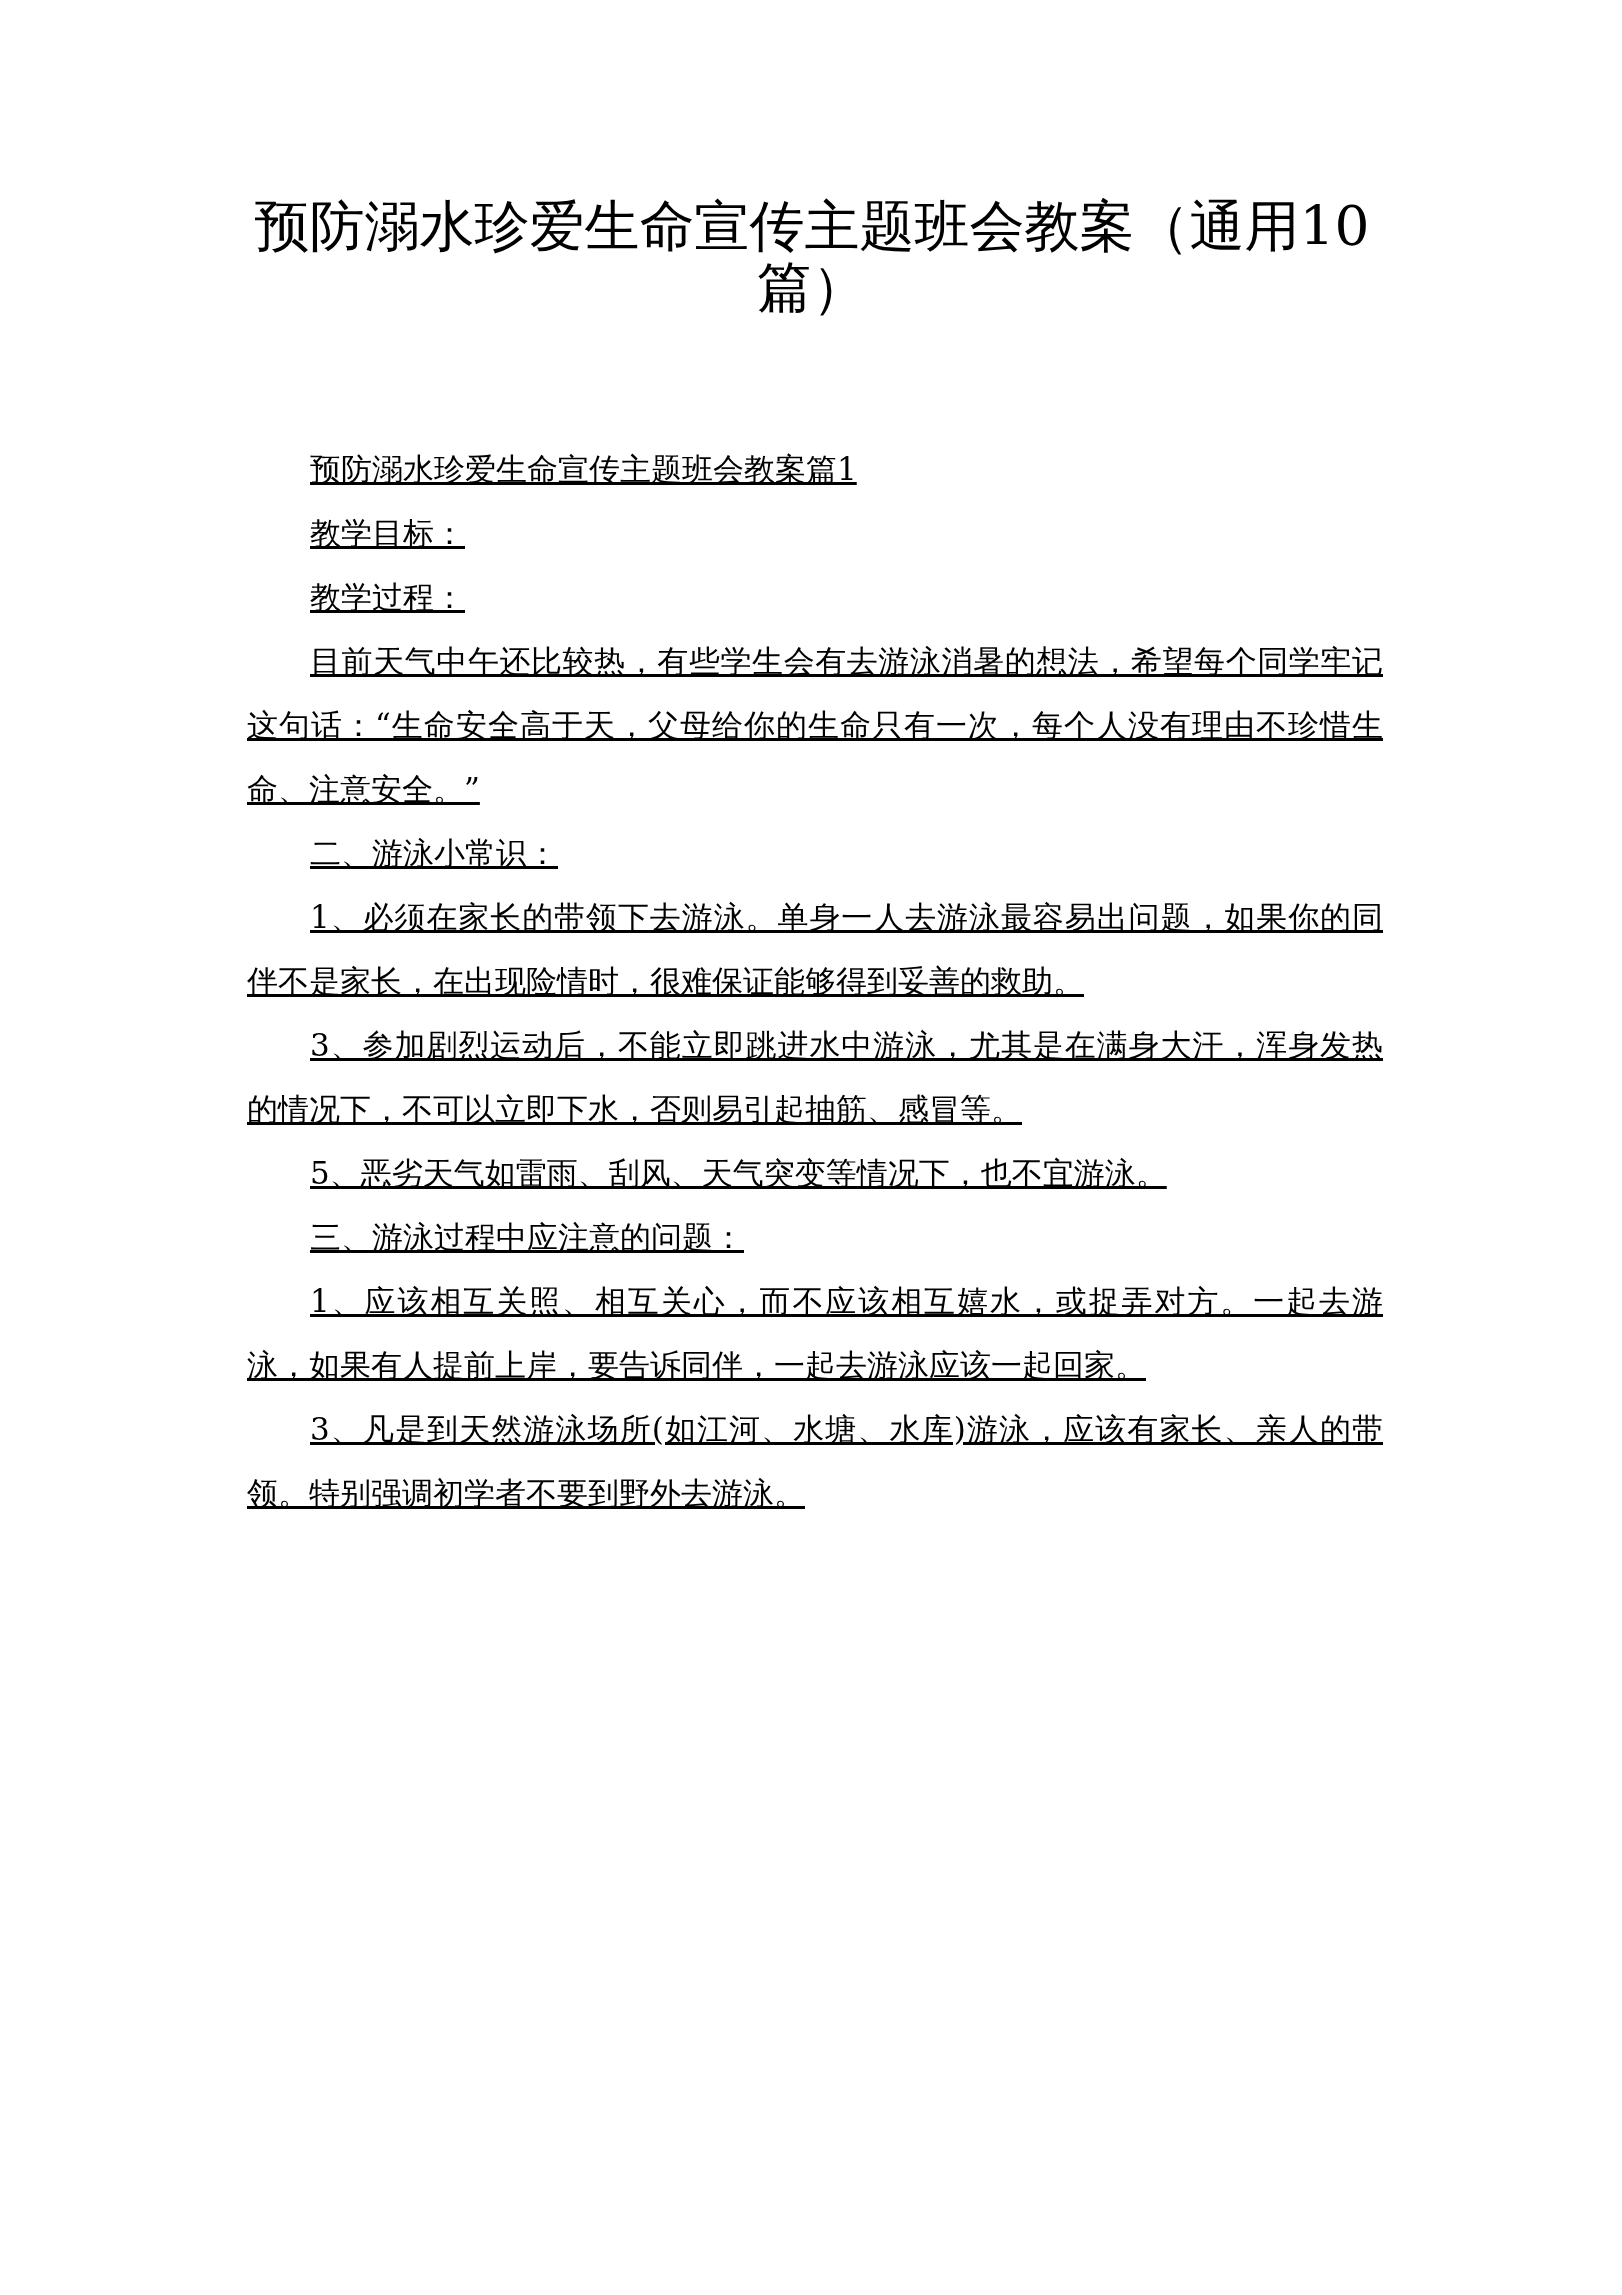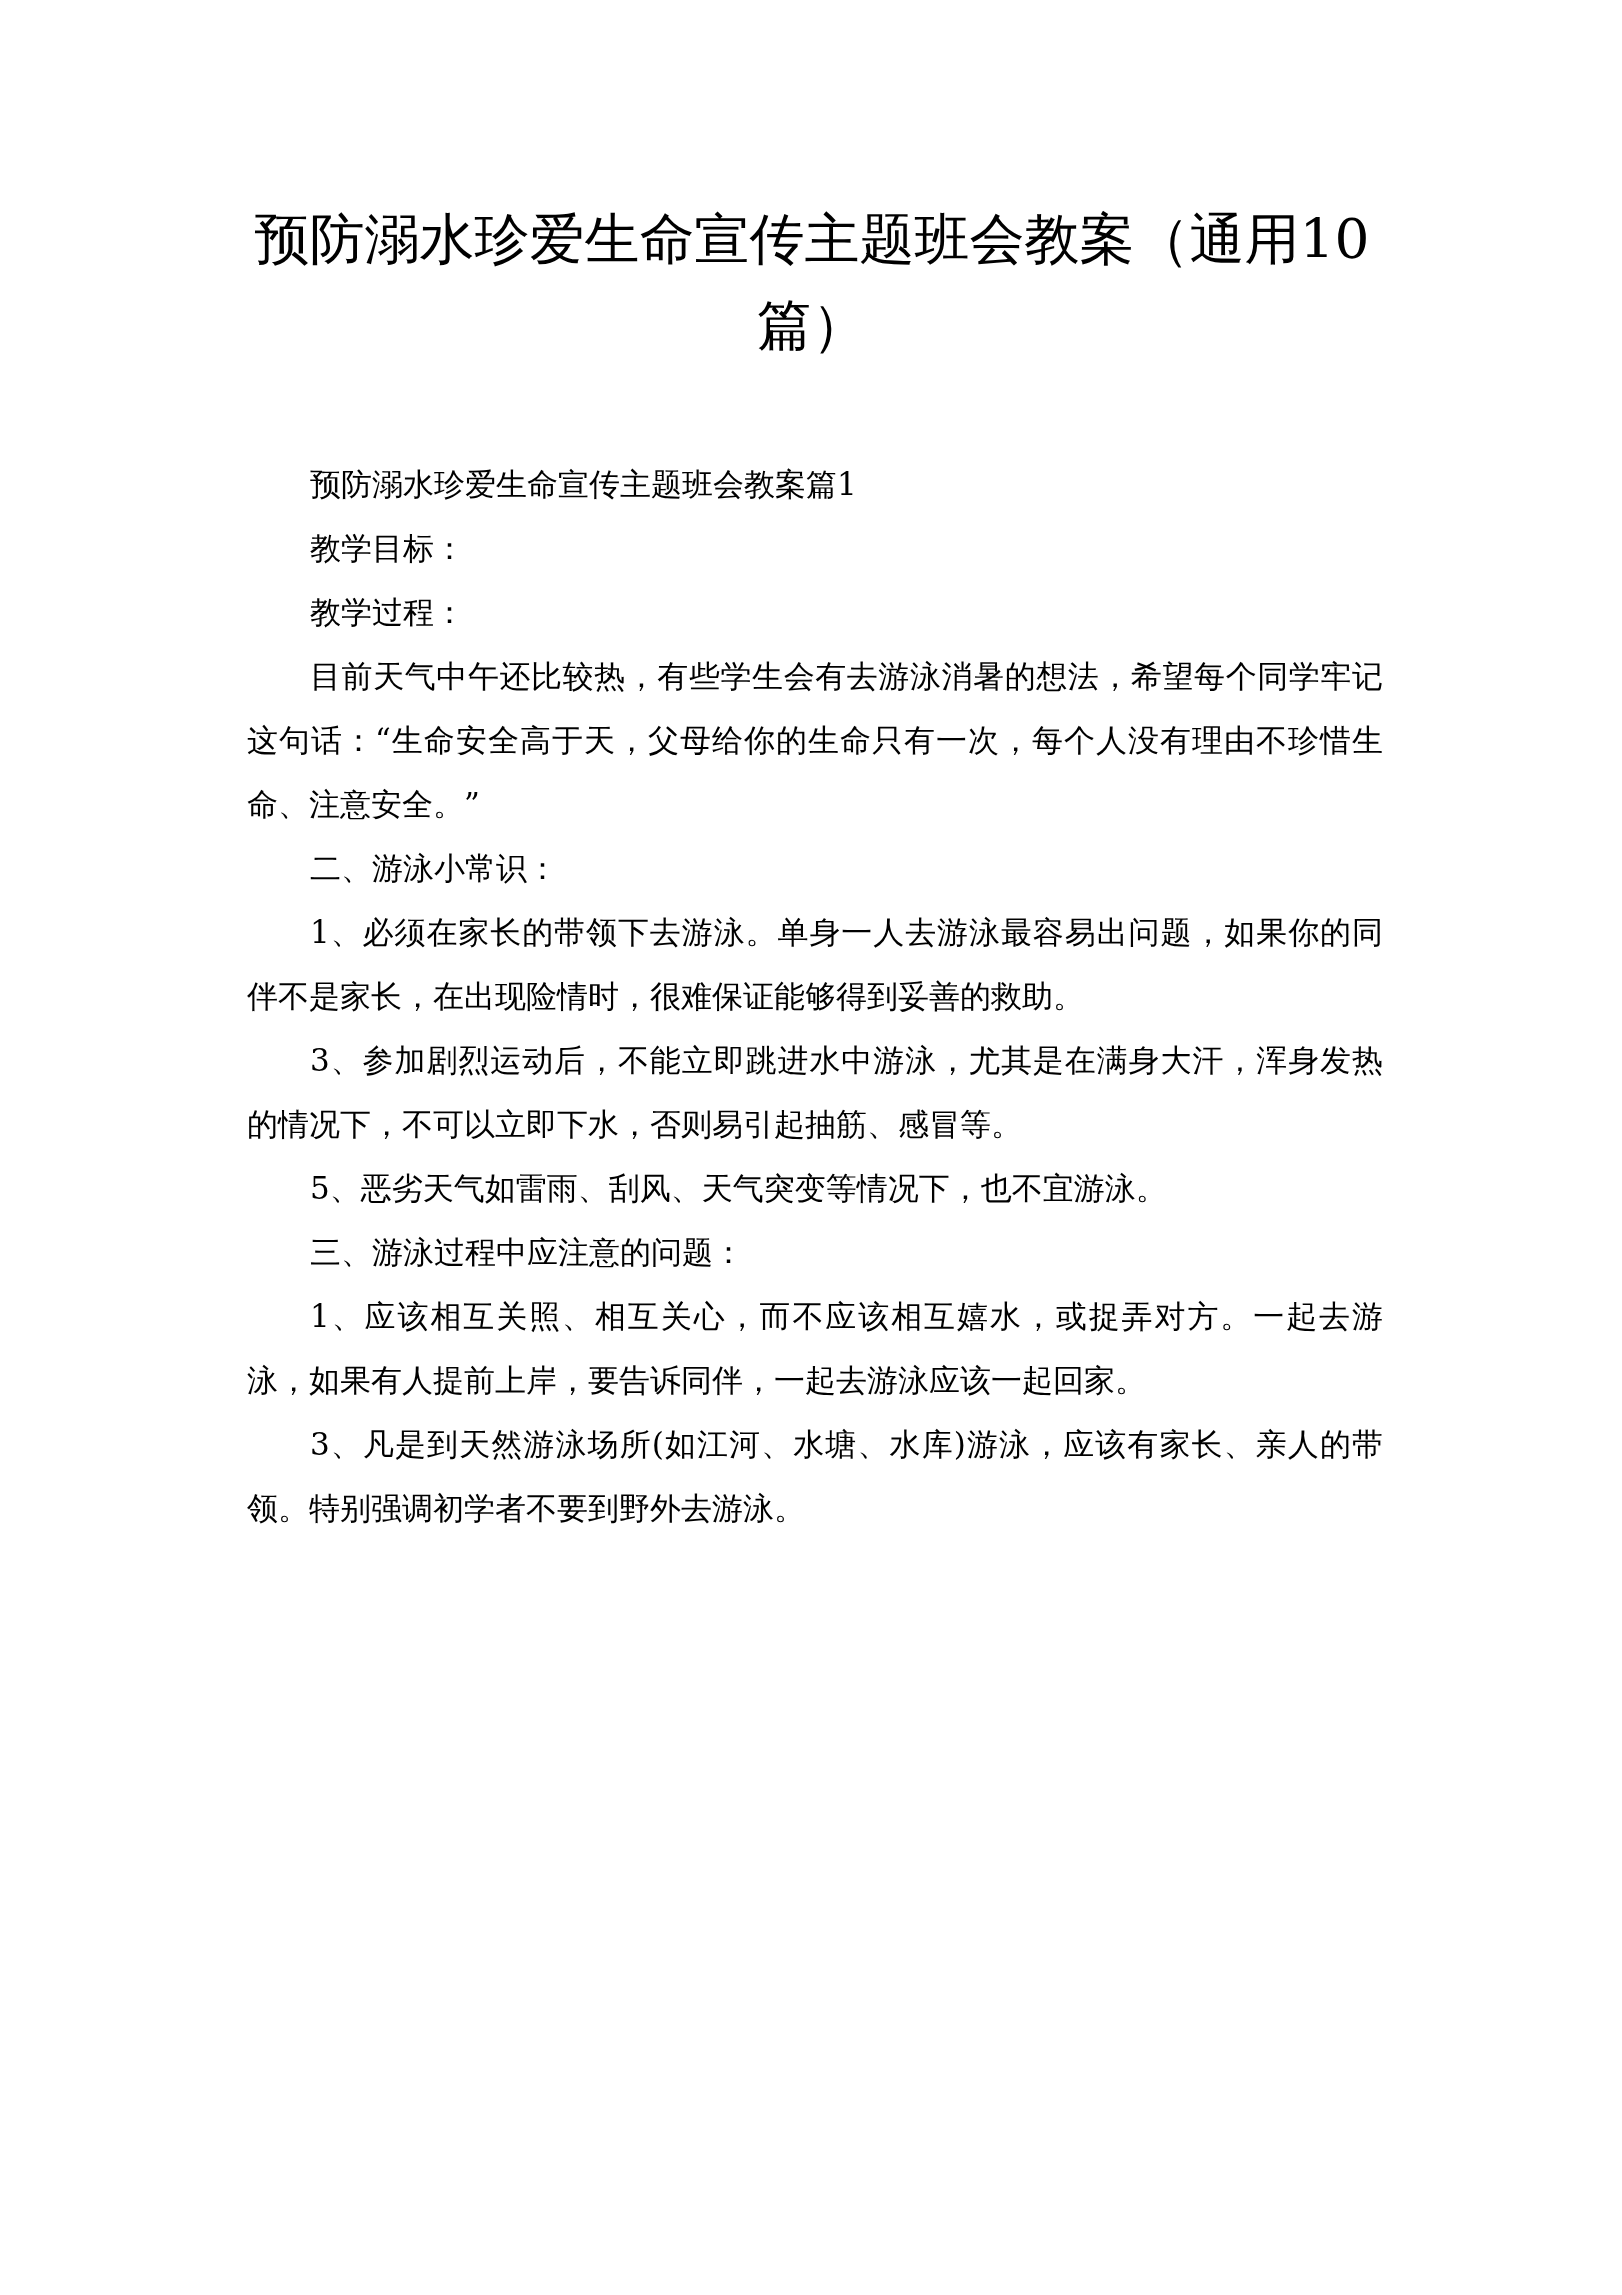--- a/index.html
+++ b/index.html
@@ -25,28 +25,29 @@
     }
     .title {
       position: absolute;
       left: 236px;
       top: 196px;
       width: 1152px;
       margin: 0;
       text-align: center;
       font-weight: normal;
       font-size: 55px;
-      line-height: 86px;
+      line-height: 61px;
       letter-spacing: 0px;
     }
     .content {
       position: absolute;
       left: 247px;
-      top: 452px;
+      top: 437px;
       width: 1136px;
+      text-decoration: underline;
     }
     .para {
       margin: 0;
       font-size: 31px;
       line-height: 64px;
       text-indent: 63px;
       text-align: justify;
       letter-spacing: 0px;
       word-break: break-all;
     }

